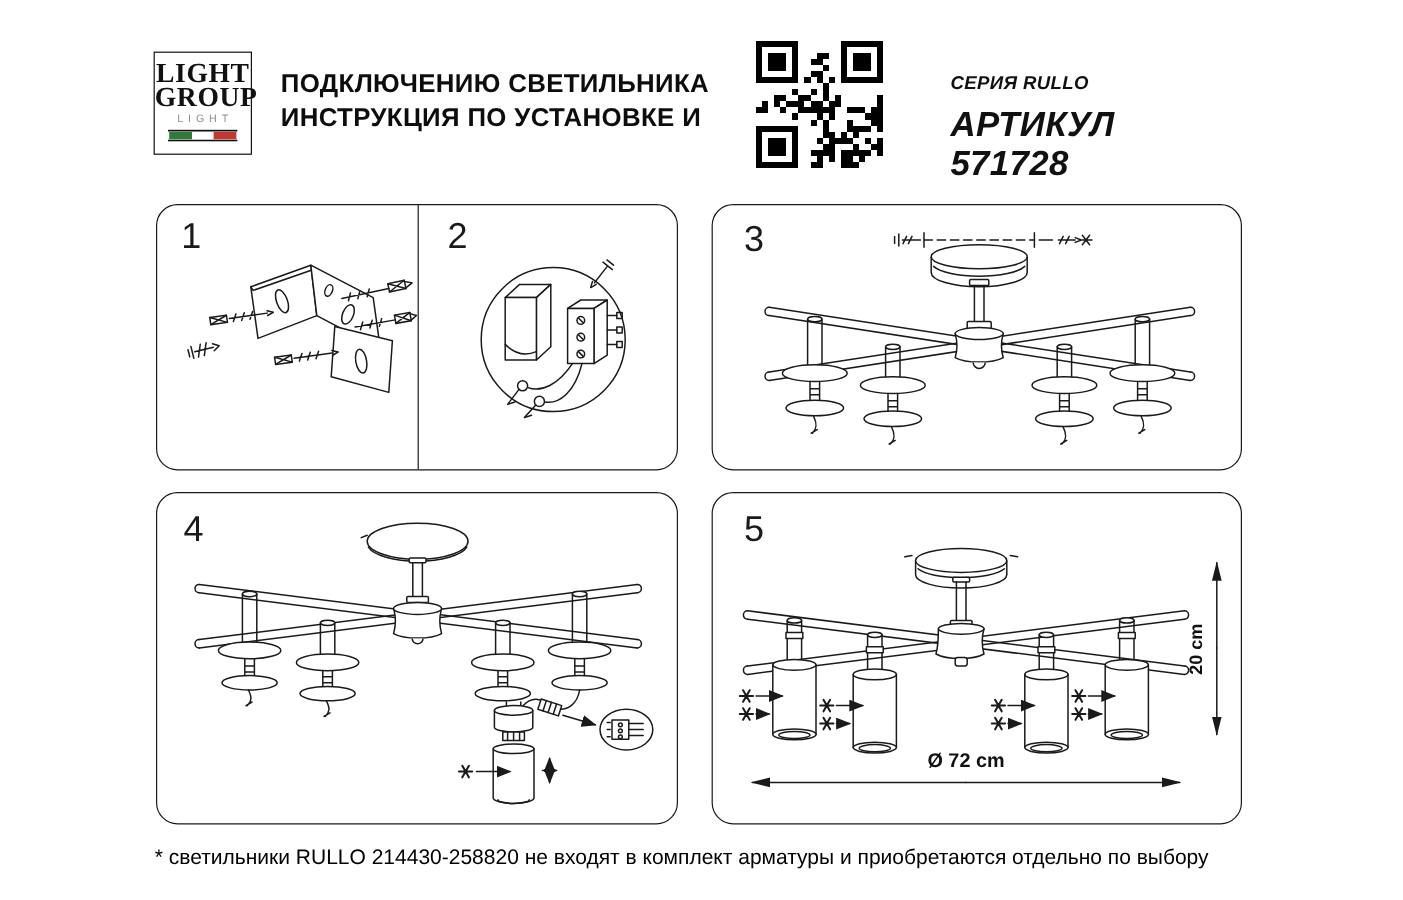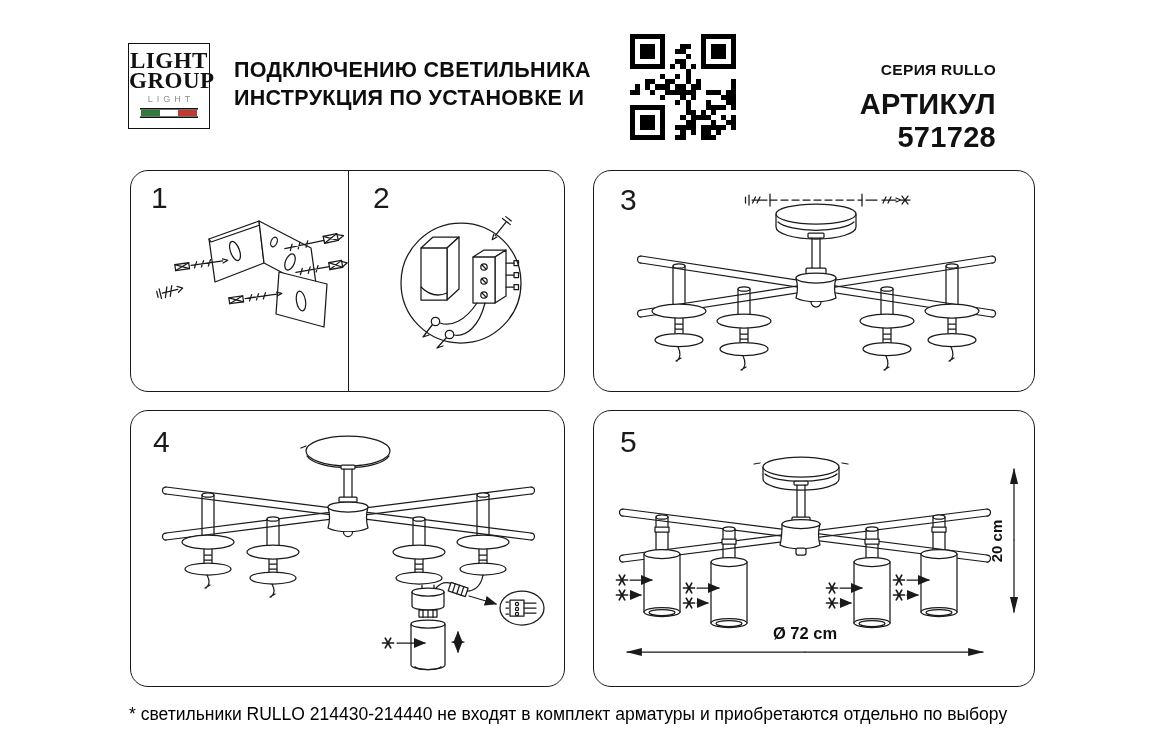--- a/index.html
+++ b/index.html
@@ -12,21 +12,21 @@
   .logo-word{font-family:"Liberation Serif",serif;font-weight:bold;font-size:23px;
              line-height:20px;letter-spacing:.5px;color:#111;}
   .logo-group{font-size:9px;letter-spacing:4px;color:#8f8f8f;margin-top:3px;text-indent:4px;}
   .logo-flag{display:block;margin:4px auto 0;}
 
   .title{position:absolute;left:234px;top:56px;font-size:21.5px;font-weight:bold;
          line-height:28px;letter-spacing:.3px;color:#0d0d0d;}
 
   .qr{position:absolute;left:630px;top:34px;width:106px;height:106px;}
 
-  .right-head{position:absolute;left:792px;top:61px;width:204px;text-align:right;}
+  .right-head{position:absolute;left:792px;top:61px;width:204px;text-align:left;font-style:italic;}
   .series{font-size:15.5px;font-weight:bold;letter-spacing:.3px;}
   .article{font-size:29px;font-weight:bold;margin-top:9px;letter-spacing:.3px;}
 
   
   .panel{position:absolute;border:1.3px solid #1a1a1a;border-radius:18px;
          box-sizing:border-box;background:#fff;}
   #panel12{left:130px;top:170px;width:435px;height:222px;}
   #panel3 {left:593px;top:170px;width:442px;height:222px;}
   #panel4 {left:130px;top:410px;width:435px;height:277px;}
   #panel5 {left:593px;top:410px;width:442px;height:277px;}
@@ -617,15 +617,15 @@
         <text class="dim" transform="rotate(-90 408 130)" x="408" y="130" text-anchor="middle">20 cm</text>
       </g>
       <g>
         <path class="ln" marker-end="url(#d5)" d="M211,241 H33"></path>
         <path class="ln" marker-end="url(#d5)" d="M211,241 H389"></path>
         <text class="dim2" x="211" y="228" text-anchor="middle">Ø 72 cm</text>
       </g>
     </svg>
   </div>
 
-  <div class="footnote">* светильники RULLO 214430-214440 не входят в комплект арматуры и приобретаются отдельно по выбору</div>
+  <div class="footnote">* светильники RULLO 214430-258820 не входят в комплект арматуры и приобретаются отдельно по выбору</div>
 
 </div>
 
 </body></html>

